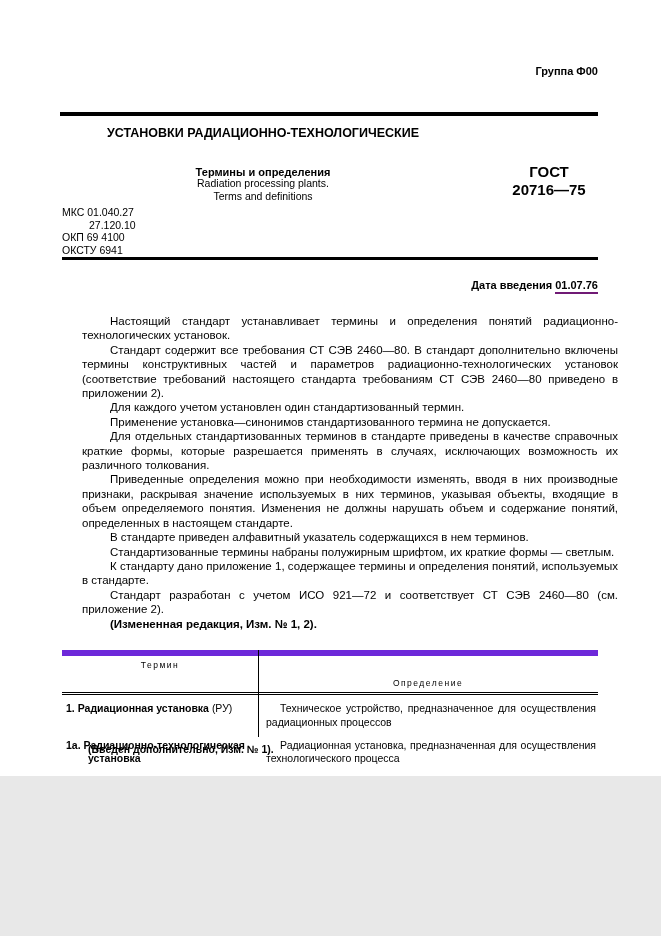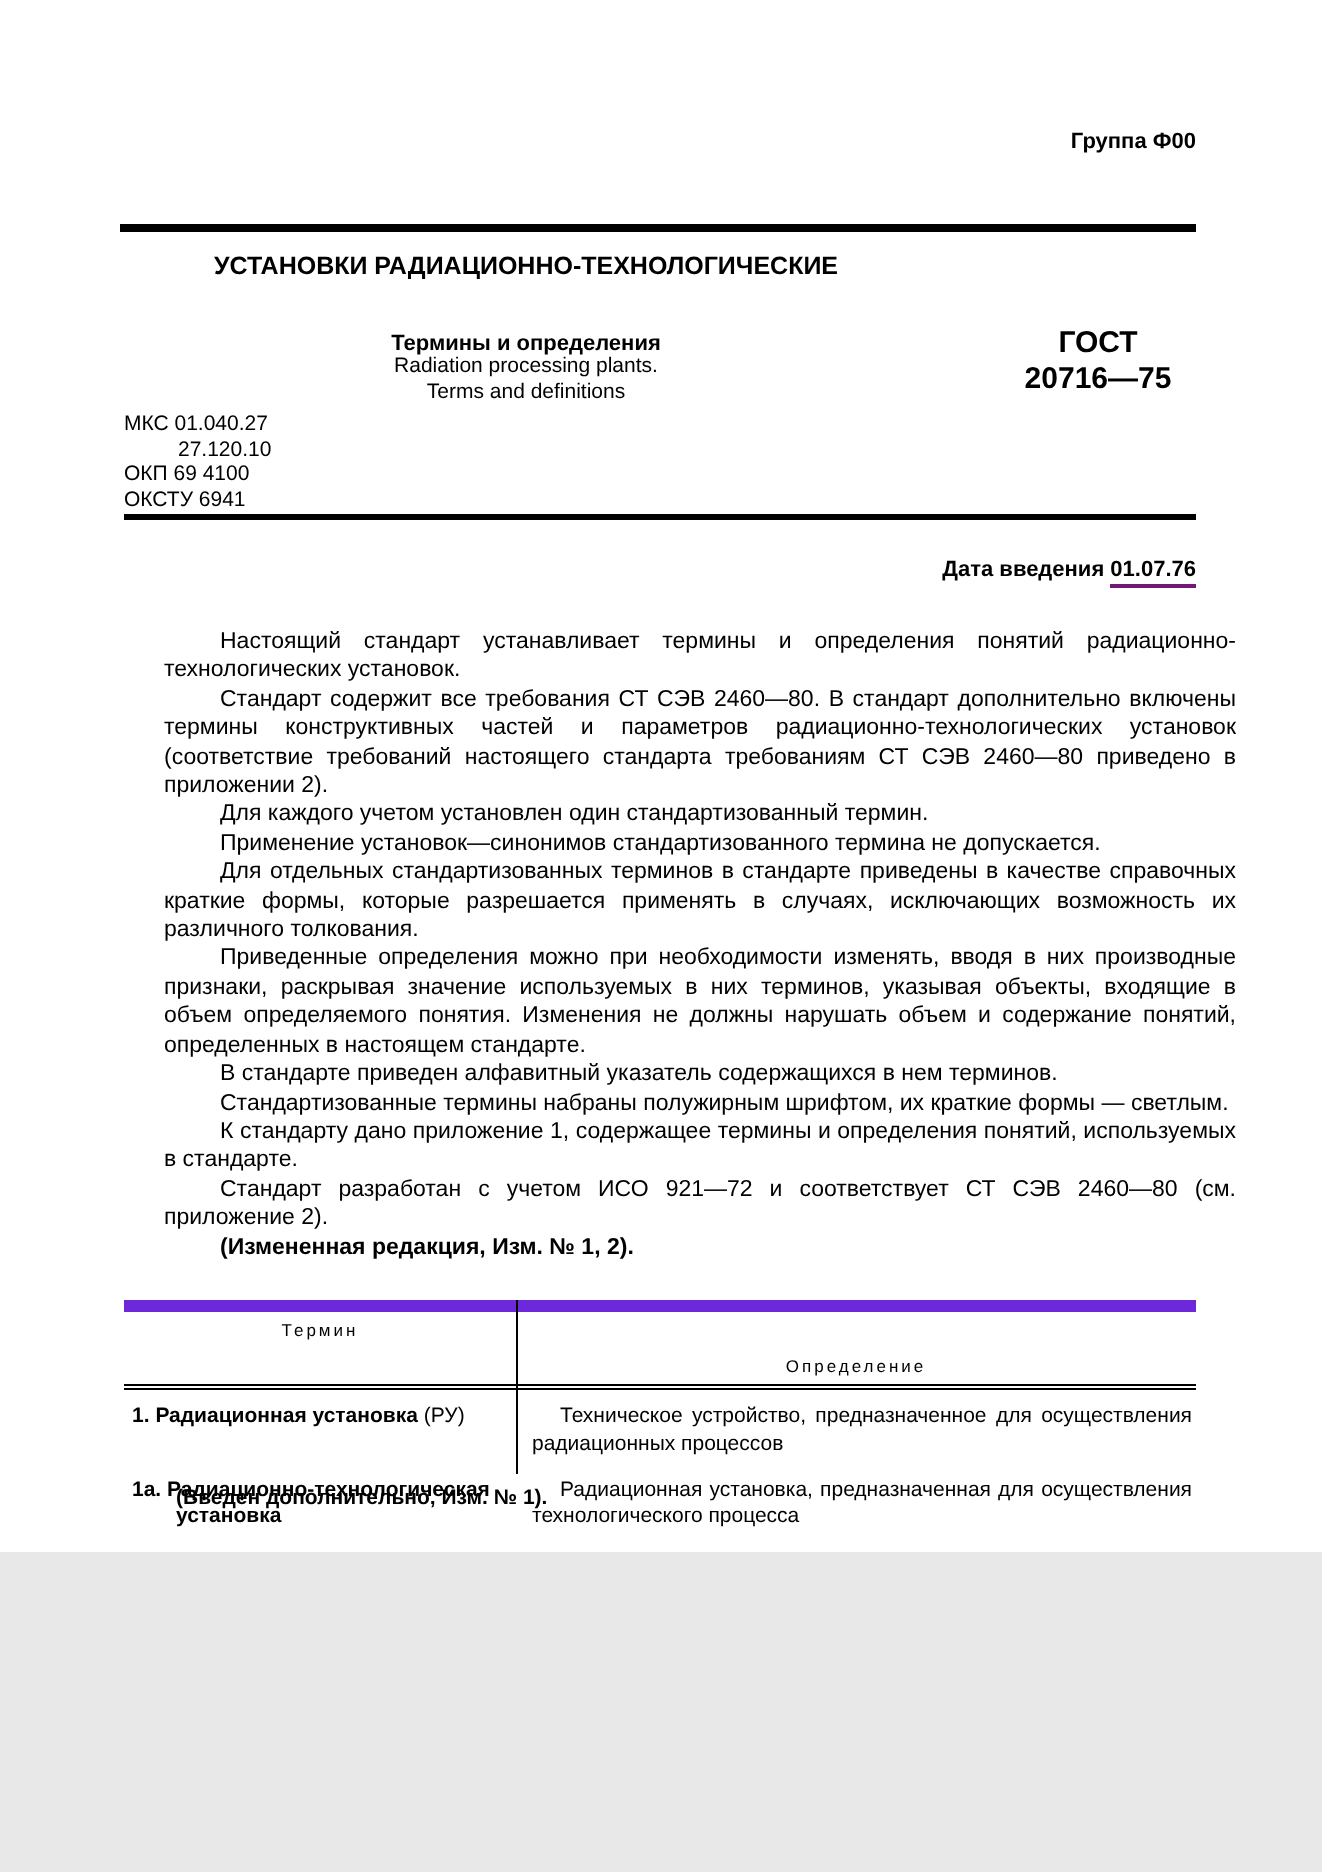--- a/index.html
+++ b/index.html
@@ -106,21 +106,21 @@
   <div class="abs date-line">
     <span>Дата введения</span>
     <span> </span>
     <span class="date-value">01.07.76</span>
   </div>
 
   <div class="abs body-text">
     <p>Настоящий стандарт устанавливает термины и определения понятий радиационно-технологических установок.</p>
     <p>Стандарт содержит все требования СТ СЭВ 2460—80. В стандарт дополнительно включены термины конструктивных частей и параметров радиационно-технологических установок (соответствие требований настоящего стандарта требованиям СТ СЭВ 2460—80 приведено в приложении 2).</p>
     <p>Для каждого учетом установлен один стандартизованный термин.</p>
-    <p>Применение установок—синонимов стандартизованного термина не допускается.</p>
+    <p>Применение установка—синонимов стандартизованного термина не допускается.</p>
     <p>Для отдельных стандартизованных терминов в стандарте приведены в качестве справочных краткие формы, которые разрешается применять в случаях, исключающих возможность их различного толкования.</p>
     <p>Приведенные определения можно при необходимости изменять, вводя в них производные признаки, раскрывая значение используемых в них терминов, указывая объекты, входящие в объем определяемого понятия. Изменения не должны нарушать объем и содержание понятий, определенных в настоящем стандарте.</p>
     <p>В стандарте приведен алфавитный указатель содержащихся в нем терминов.</p>
     <p>Стандартизованные термины набраны полужирным шрифтом, их краткие формы — светлым.</p>
     <p>К стандарту дано приложение 1, содержащее термины и определения понятий, используемых в стандарте.</p>
     <p>Стандарт разработан с учетом ИСО 921—72 и соответствует СТ СЭВ 2460—80 (см. приложение 2).</p>
     <p class="bold">(Измененная редакция, Изм. № 1, 2).</p>
   </div>
 
   <div class="abs terms-table">

